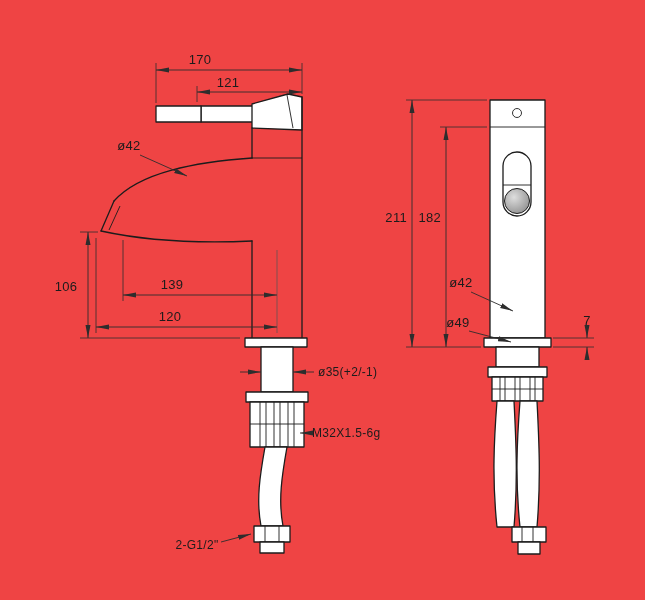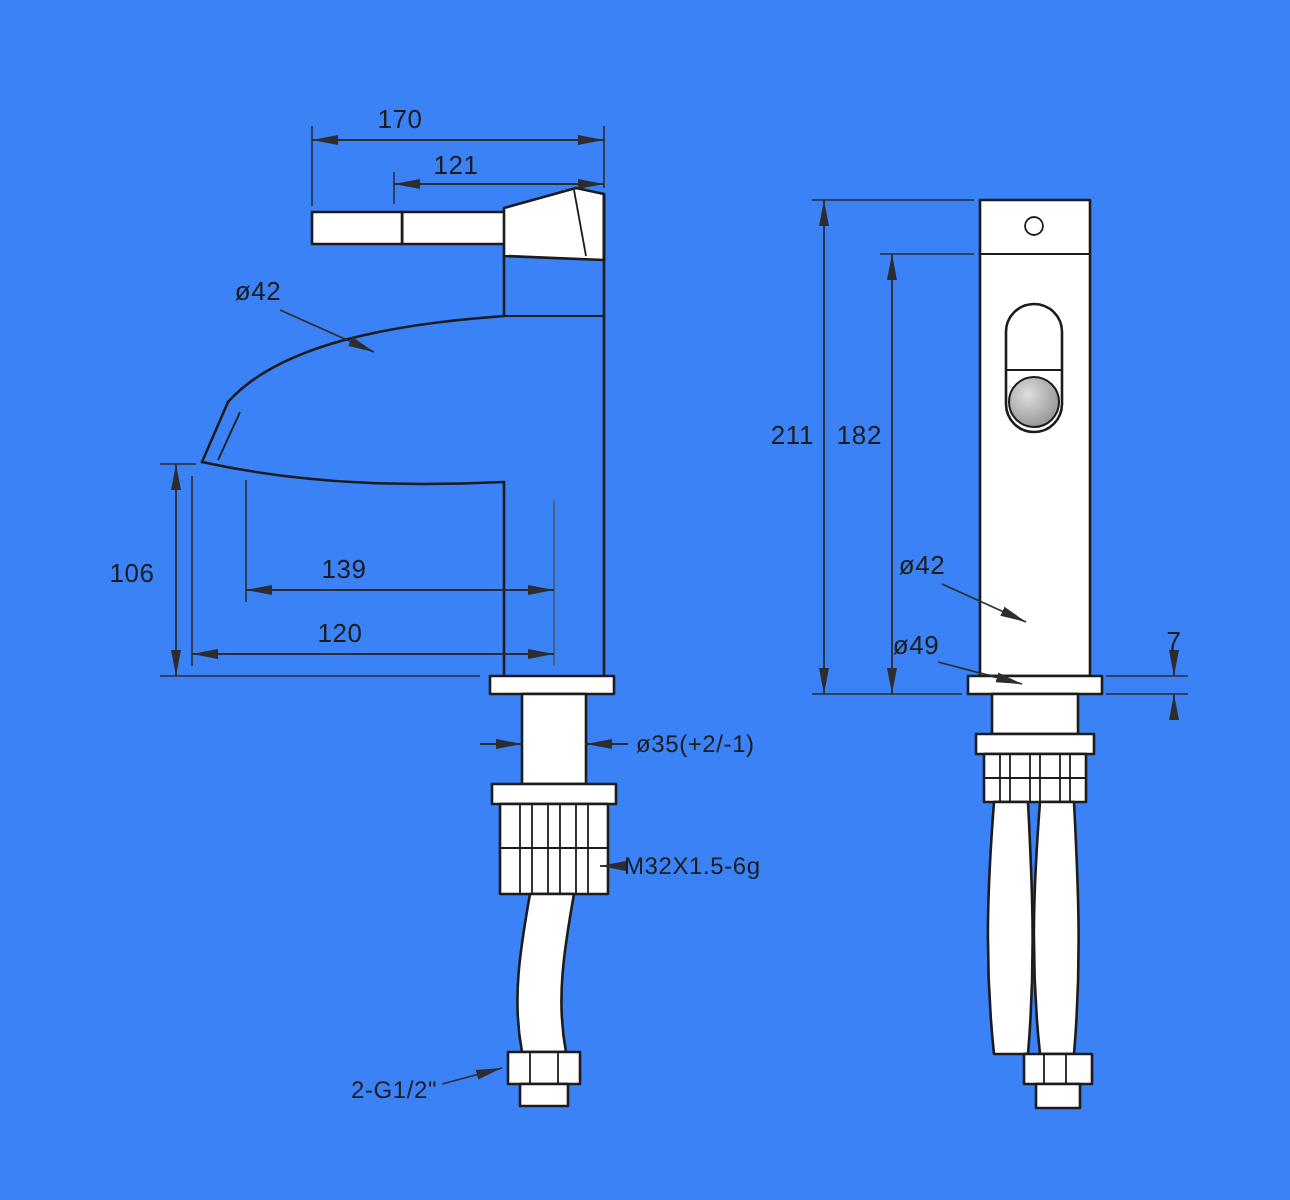--- a/index.html
+++ b/index.html
@@ -1,17 +1,17 @@
 <!DOCTYPE html>
 <html><head>
 <meta charset="utf-8">
 <title>Drawing</title>
 <style>
   html,body{margin:0;padding:0;background:#ffffff;}
-  .stage{width:645px;height:600px;background:#3b82f6;position:relative;overflow:hidden;}
+  .stage{width:645px;height:600px;background:#ef4444;position:relative;overflow:hidden;}
   svg text{font-family:"Liberation Sans","DejaVu Sans",sans-serif;font-size:13px;fill:#1c1c1c;letter-spacing:.3px;}
   svg text.small{font-size:12px;}
   .ol{stroke:#1c1c1c;stroke-width:1.3;fill:none;stroke-linejoin:round;stroke-linecap:round;}
   .fw{stroke:#1c1c1c;stroke-width:1.3;fill:#ffffff;stroke-linejoin:round;}
   .det{stroke:#1c1c1c;stroke-width:0.9;fill:none;}
   .dim{stroke:#2d2d2d;stroke-width:0.9;fill:none;}
   .ext{stroke:#2d2d2d;stroke-width:0.8;fill:none;}
   .cl{stroke:#555;stroke-width:0.7;fill:none;}
 </style>
 </head>

